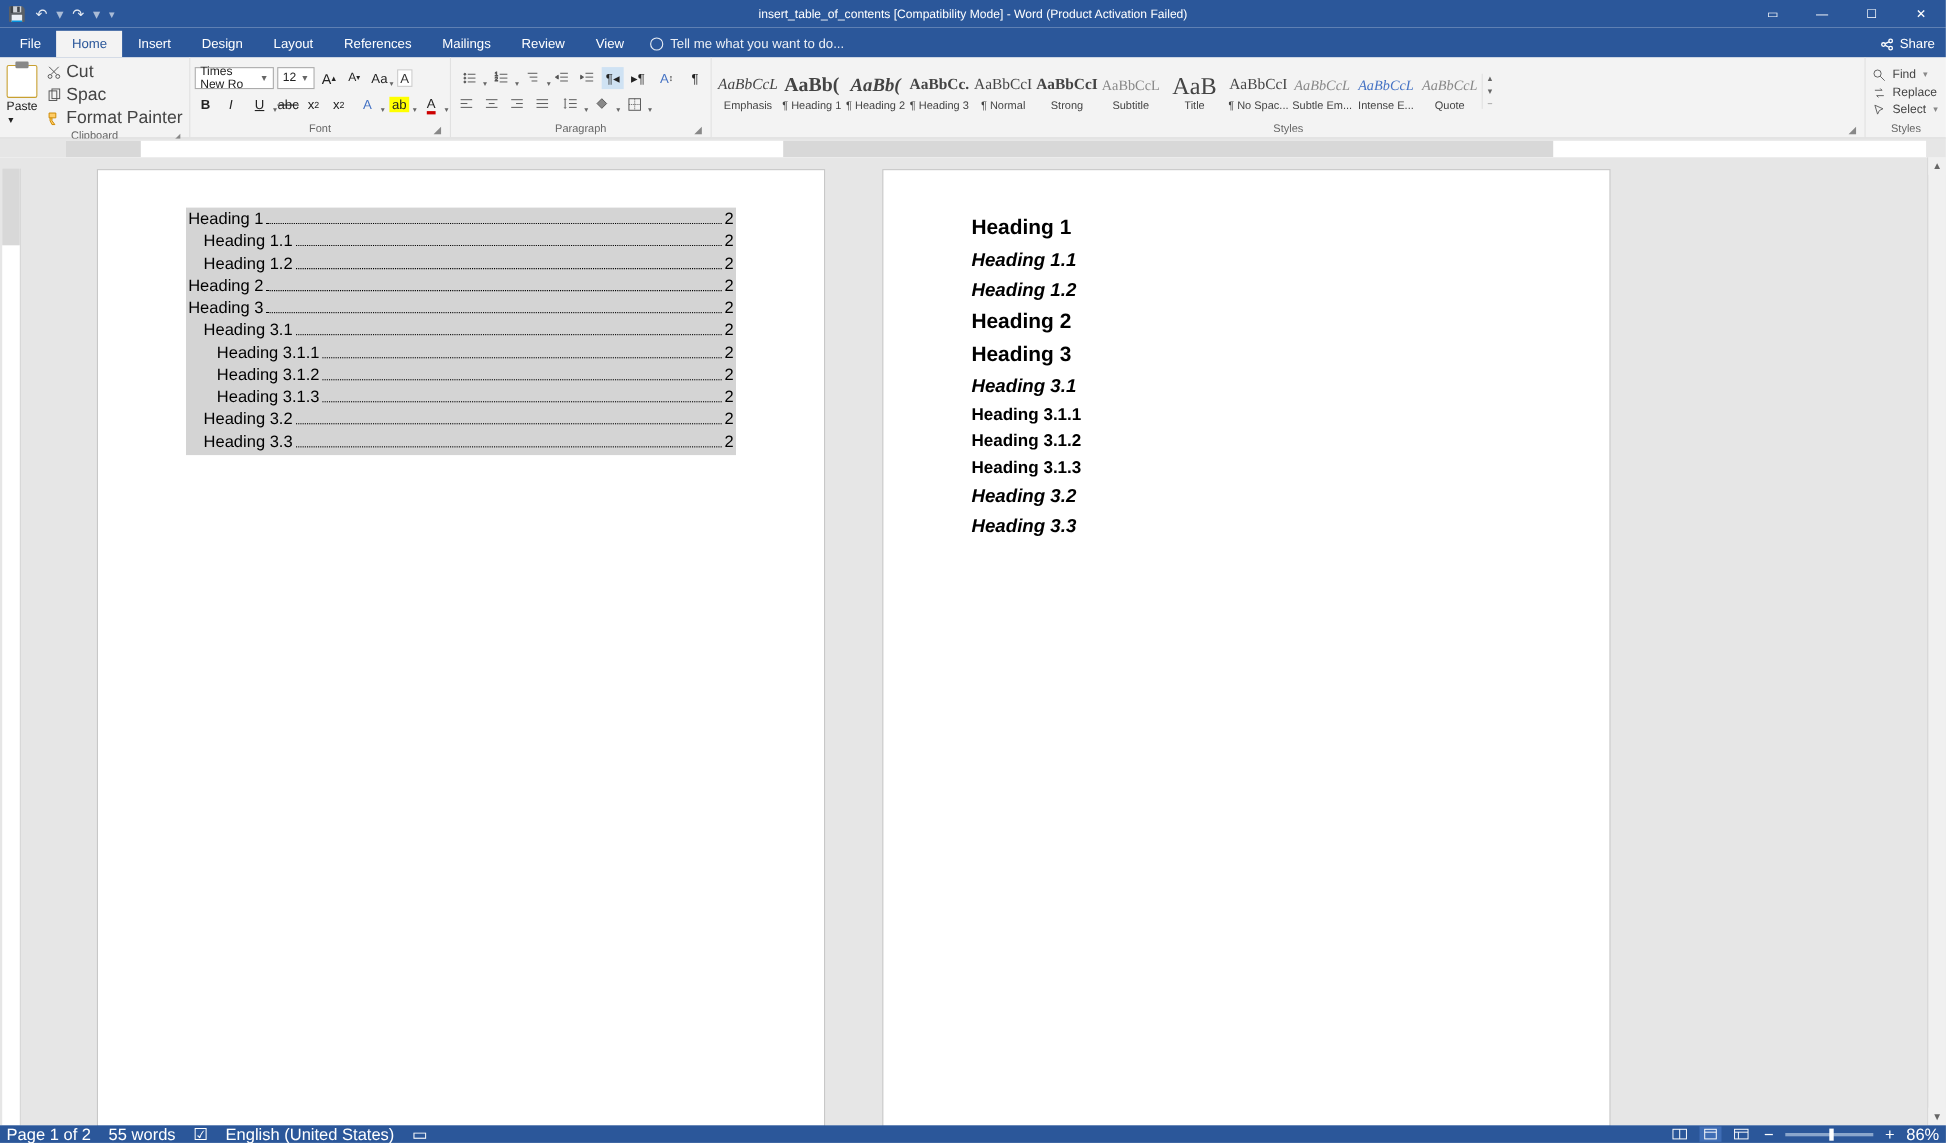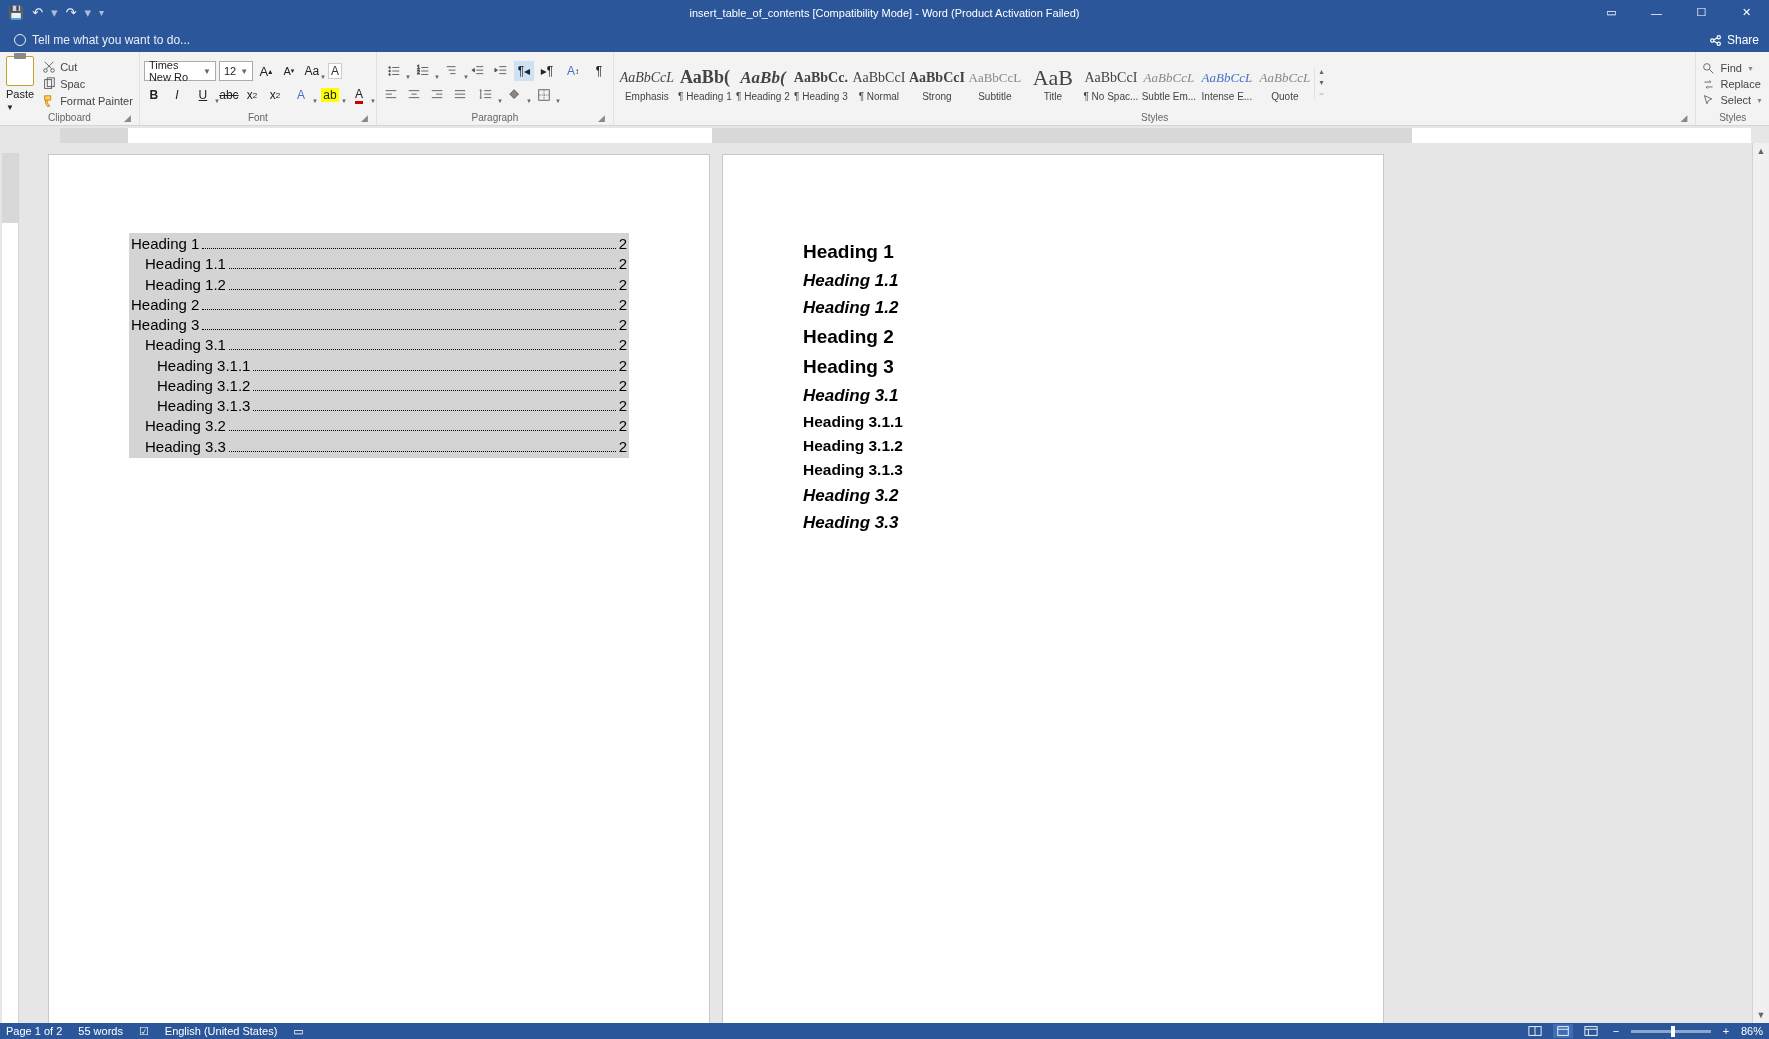--- a/index.html
+++ b/index.html
@@ -18,21 +18,21 @@
 .share { position:absolute; right:10px; color:#fff; display:flex; align-items:center; gap:5px; font-size:12px; padding:5px 0;}
 .ribbon { background:#f3f3f3; border-bottom:1px solid #d4d4d4; height:74px; display:flex; }
 .group { border-right:1px solid #e1e1e1; display:flex; flex-direction:column; justify-content:space-between; padding:2px 4px 0 4px; position:relative; }
 .group-body { flex:1; display:flex; align-items:center; }
 .group-label { font-size:10px; color:#666; text-align:center; padding-bottom:2px; position:relative; }
 .launcher { position:absolute; right:4px; bottom:2px; font-size:9px; color:#888; }
 .paste-col { display:flex; flex-direction:column; padding:2px 6px 0 2px; }
 .paste-icon { width:28px; height:30px; background:#fff; border:1px solid #c8a030; border-radius:2px; position:relative; }
 .paste-icon::before { content:""; position:absolute; top:-4px; left:7px; width:12px; height:6px; background:#888; border-radius:1px; }
 .paste-label { font-size:11px; margin-top:2px; }
-.clip-col { display:flex; flex-direction:column; font-size:11px; color:#444; gap:1px; padding-top:2px;}
+.clip-col { display:flex; flex-direction:column; font-size:16px; color:#444; gap:1px; padding-top:2px;}
 .clip-row { display:flex; align-items:center; gap:4px; padding:1px 2px; }
 .clip-row svg, .ed-item svg { flex-shrink:0; }
 .font-col { display:flex; flex-direction:column; gap:4px; }
 .font-row { display:flex; align-items:center; gap:3px; }
 .combo { background:#fff; border:1px solid #ababab; height:20px; font-size:11px; padding:0 4px; display:flex; align-items:center; justify-content:space-between; }
 .combo .arrow { font-size:8px; color:#666; margin-left:4px; }
 .btn { width:20px; height:20px; display:flex; align-items:center; justify-content:center; font-size:12px; position:relative; }
 .btn .ddl { font-size:6px; position:absolute; right:-4px; bottom:1px; color:#666;}
 .btn-wide { width:26px;}
 .para-col { display:flex; flex-direction:column; gap:4px; }
@@ -44,33 +44,33 @@
 .styles-more { width:14px; display:flex; flex-direction:column; justify-content:center; align-items:center; border-left:1px solid #e1e1e1; color:#666; font-size:8px; gap:2px;}
 .editing-col { display:flex; flex-direction:column; gap:1px; font-size:11px; color:#444; padding-top:2px;}
 .ed-item { display:flex; align-items:center; gap:5px; padding:1px 2px; }
 .ruler-area { background:#e6e6e6; padding-top:2px; height:17px; position:relative; }
 .ruler-h { position:absolute; left:60px; right:18px; top:2px; height:15px; background:#fff; font-size:8px; color:#666;}
 .ruler-h .shade { position:absolute; top:0; bottom:0; background:#d8d8d8; }
 .workspace { position:absolute; top:143px; bottom:16px; left:0; right:0; background:#e6e6e6; display:flex; }
 .ruler-v { width:17px; background:#fff; border-right:1px solid #d4d4d4; margin:10px 0 0 2px; position:relative;}
 .ruler-v .shade { position:absolute; left:0; right:0; background:#d8d8d8;}
 .pages { flex:1; overflow:auto; padding:12px 30px; display:flex; gap:14px; }
-.page { background:#fff; width:660px; height:870px; box-shadow:0 0 0 1px #c8c8c8; padding:78px 80px; font-family:"Times New Roman",serif; font-size:15px; color:#000;}
+.page { background:#fff; width:660px; height:870px; box-shadow:0 0 0 1px #c8c8c8; padding:34px 80px; font-family:"Times New Roman",serif; font-size:15px; color:#000;margin-left:40px;}
 .toc { background:#d4d4d4; padding:1px 0; }
 .toc-line { display:flex; align-items:baseline; white-space:nowrap; line-height:1.35; padding:0 2px;}
 .toc-line.l1 { padding-left:2px; }
 .toc-line.l2 { padding-left:16px; }
 .toc-line.l3 { padding-left:28px; }
 .dots { flex:1; border-bottom:1.5px dotted #000; margin:0 3px 3px 3px; }
 .h1 { font-family:Arial,sans-serif; font-weight:bold; font-size:19px; margin:8px 0; }
 .h2 { font-family:Arial,sans-serif; font-weight:bold; font-style:italic; font-size:17px; margin:7px 0; }
 .h3 { font-family:Arial,sans-serif; font-weight:bold; font-size:15.5px; margin:6px 0; }
 .scroll-v { width:17px; background:#f0f0f0; border-left:1px solid #d4d4d4; position:relative;}
 .scroll-v .arrow { position:absolute; left:0; right:0; height:16px; display:flex; align-items:center; justify-content:center; font-size:9px; color:#666; background:#f0f0f0;}
-.statusbar { position:absolute; bottom:0; left:0; right:0; height:16px; background:#2b579a; color:#fff; font-size:11px; display:flex; align-items:center; padding:0 6px; }
+.statusbar { position:absolute; bottom:0; left:0; right:0; height:16px; background:#2b579a; color:#fff; font-size:15px; display:flex; align-items:center; padding:0 6px; }
 .sb-left { display:flex; gap:16px; align-items:center;}
 .sb-right { margin-left:auto; display:flex; align-items:center; gap:8px;}
 .view-btn { width:20px; height:14px; display:flex; align-items:center; justify-content:center; }
 .view-btn.active { background:#3f6db5;}
 .zoom-slider { width:80px; height:3px; background:#8aa6cc; position:relative;}
 .zoom-slider::before { content:""; position:absolute; left:50%; top:-4px; width:4px; height:11px; background:#fff; }
 .ribbon-toggle { position:absolute; right:2px; bottom:77px; font-size:11px; color:#666; background:#f3f3f3; padding:0 4px;}
 </style>
 </head>
 <body>
@@ -87,20 +87,31 @@
   <div class="title-text">insert_table_of_contents [Compatibility Mode] - Word (Product Activation Failed)</div>
   <div class="win-controls">
     <div>▭</div>
     <div>—</div>
     <div>☐</div>
     <div>✕</div>
   </div>
 </div>
 
 <div class="menubar">
+  <div id="tabs-host" style="display: flex;">
+      <div class="tab">File</div>
+      <div class="tab active">Home</div>
+      <div class="tab">Insert</div>
+      <div class="tab">Design</div>
+      <div class="tab">Layout</div>
+      <div class="tab">References</div>
+      <div class="tab">Mailings</div>
+      <div class="tab">Review</div>
+      <div class="tab">View</div>
+    </div>
   <div class="tellme">
     <span class="tellme-bulb"></span>
     <span>Tell me what you want to do...</span>
   </div>
   <div class="share">
     <svg width="13" height="13" viewBox="0 0 16 16" fill="none" stroke="#fff" stroke-width="1.5">
         <circle cx="4" cy="8" r="2"></circle>
         <circle cx="12" cy="4" r="2"></circle>
         <circle cx="12" cy="12" r="2"></circle>
         <path d="M6 7l4-2M6 9l4 2"></path>

